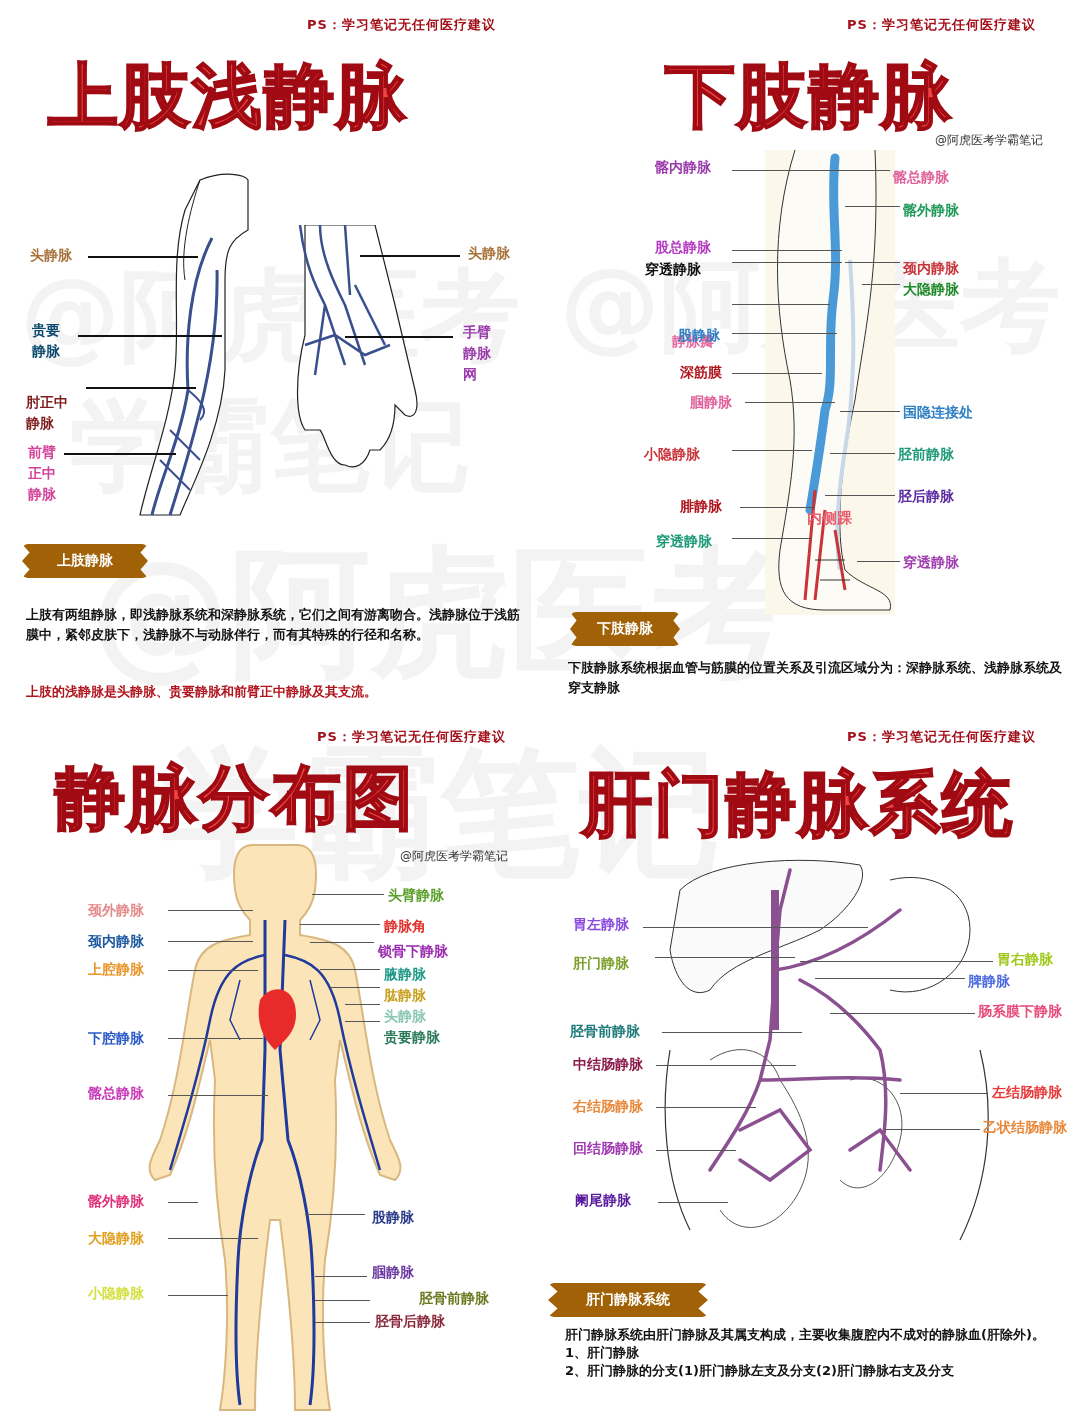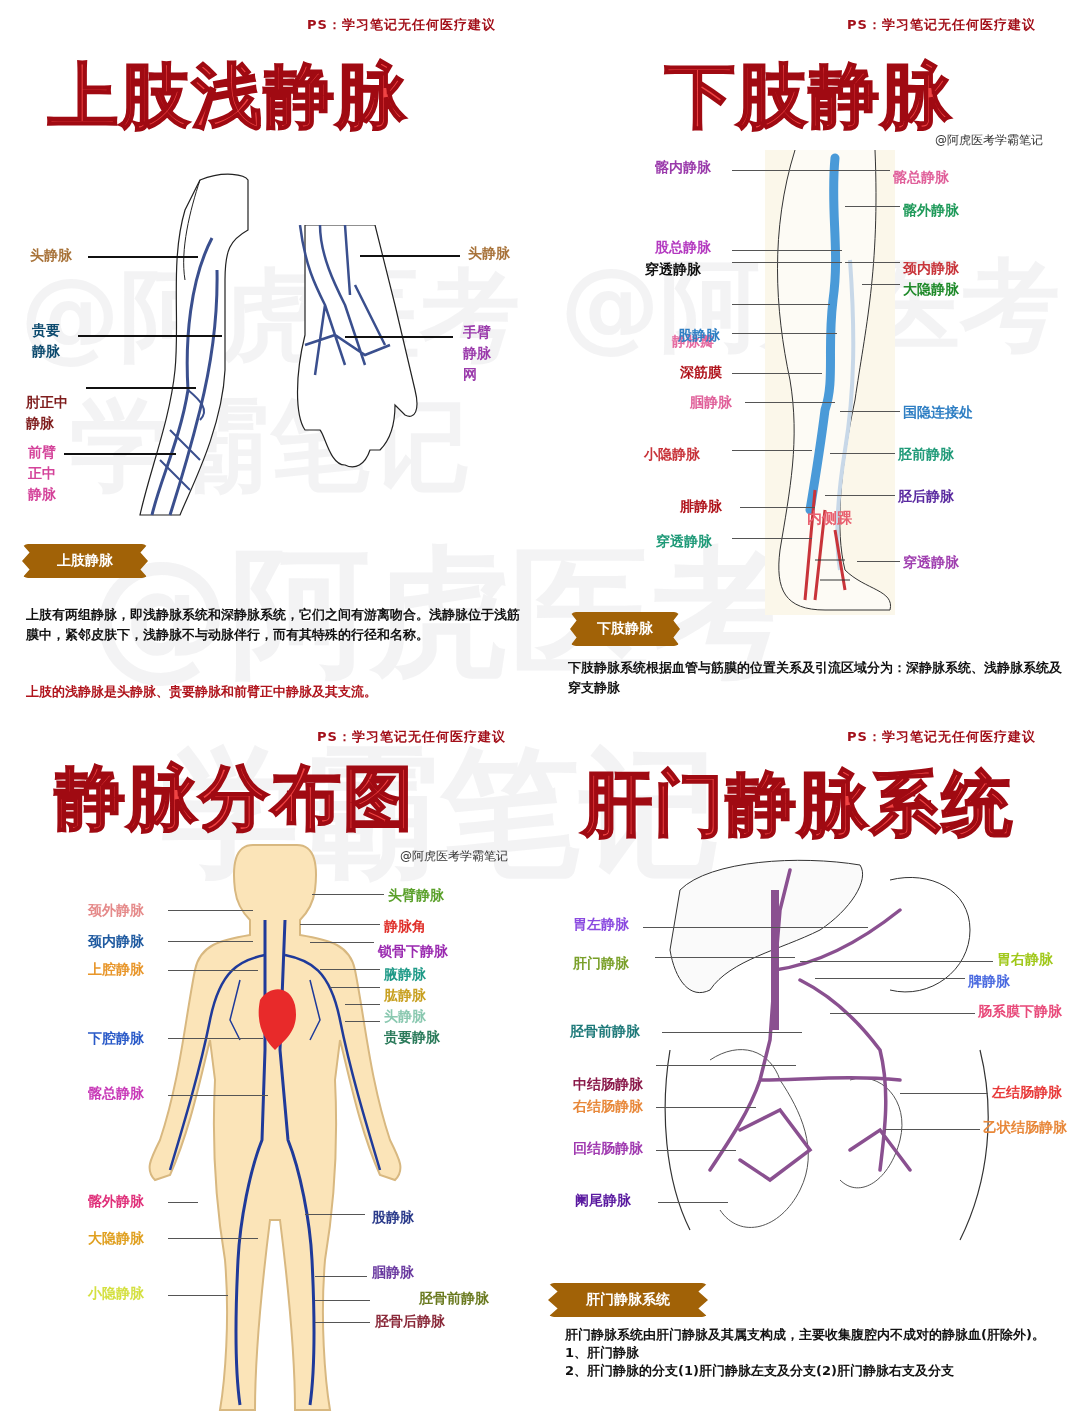--- a/index.html
+++ b/index.html
@@ -199,21 +199,21 @@
     <path d="M140 20 L130 60 L125 120 L120 190 L110 230 C100 260 80 290 60 320 M125 120 C160 115 200 100 250 60 M150 130 C170 140 200 160 230 200 C240 240 235 280 230 320 M110 230 C150 230 200 225 250 230 M90 280 L130 260 L160 300 L120 330 L90 310 M200 300 L230 280 L260 320" fill="none" stroke="#8a5090" stroke-width="3.5" stroke-linecap="round"></path>
     <path d="M125 40 L125 180" fill="none" stroke="#8a5090" stroke-width="8"></path>
   </svg>
 
   <div class="lbl" style="left:33px; top:204px; color:#8a4ae0;">胃左静脉</div>
   <div class="lead thin" style="left:103px; top:217px; width:225px;"></div>
   <div class="lbl" style="left:33px; top:243px; color:#7aa02a;">肝门静脉</div>
   <div class="lead thin" style="left:115px; top:247px; width:140px;"></div>
   <div class="lbl" style="left:30px; top:311px; color:#1f7a7a;">胫骨前静脉</div>
   <div class="lead thin" style="left:122px; top:322px; width:140px;"></div>
-  <div class="lbl" style="left:33px; top:364px; color:#8a1a4a;">中结肠静脉</div>
+  <div class="lbl" style="left:33px; top:344px; color:#8a1a4a;">中结肠静脉</div>
   <div class="lead thin" style="left:116px; top:355px; width:140px;"></div>
   <div class="lbl" style="left:33px; top:386px; color:#e8883a;">右结肠静脉</div>
   <div class="lead thin" style="left:116px; top:397px; width:100px;"></div>
   <div class="lbl" style="left:33px; top:428px; color:#a03ab0;">回结肠静脉</div>
   <div class="lead thin" style="left:116px; top:440px; width:80px;"></div>
   <div class="lbl" style="left:35px; top:480px; color:#5a1aa0;">阑尾静脉</div>
   <div class="lead thin" style="left:118px; top:492px; width:70px;"></div>
 
   <div class="lbl" style="left:457px; top:239px; color:#a0c81a;">胃右静脉</div>
   <div class="lead thin" style="left:260px; top:251px; width:193px;"></div>

